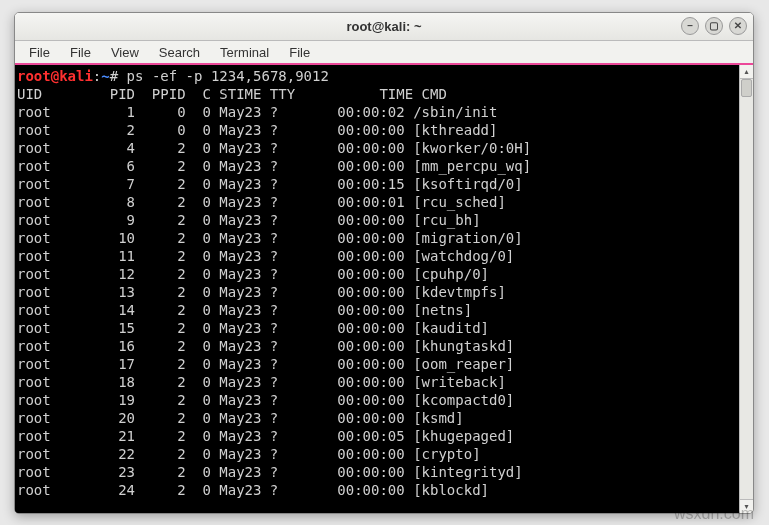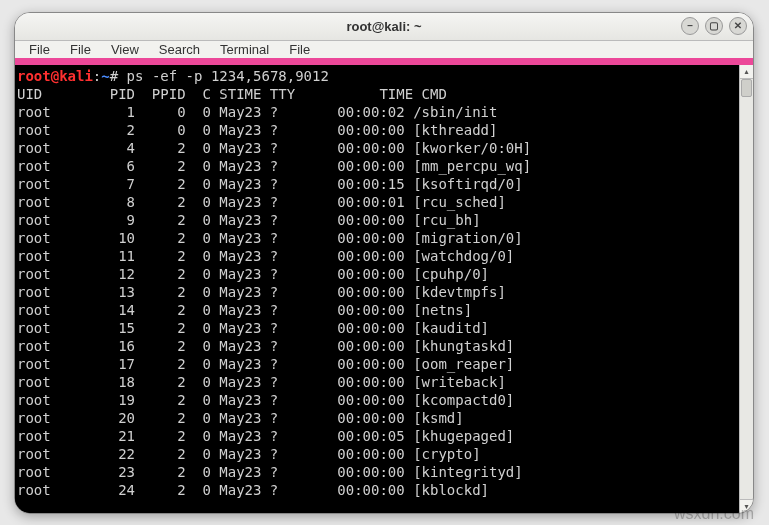--- a/index.html
+++ b/index.html
@@ -12,21 +12,21 @@
       position: relative;
     }
     .window {
       position: absolute;
       top: 12px;
       left: 14px;
       width: 740px;
       height: 502px;
       background: #fff;
       border: 1px solid #888;
-      border-radius: 16px;
+      border-radius: 5px;
       box-shadow: 0 3px 12px rgba(0,0,0,0.3);
       display: flex;
       flex-direction: column;
       overflow: hidden;
     }
     .titlebar {
       height: 28px;
       background: linear-gradient(#f5f5f3, #e6e6e2);
       border-bottom: 1px solid #bbb;
       display: flex;
@@ -54,21 +54,21 @@
       align-items: center;
       justify-content: center;
       font-size: 10px;
       color: #444;
       cursor: pointer;
       line-height: 1;
     }
     .menubar {
       height: 24px;
       background: #f2f2ef;
-      border-bottom: 7px solid #ec4899;
+      border-bottom: 2px solid #ec4899;
       display: flex;
       align-items: center;
       padding: 0 4px;
       font-size: 13px;
       color: #333;
     }
     .menuitem {
       padding: 2px 10px;
       cursor: pointer;
     }

